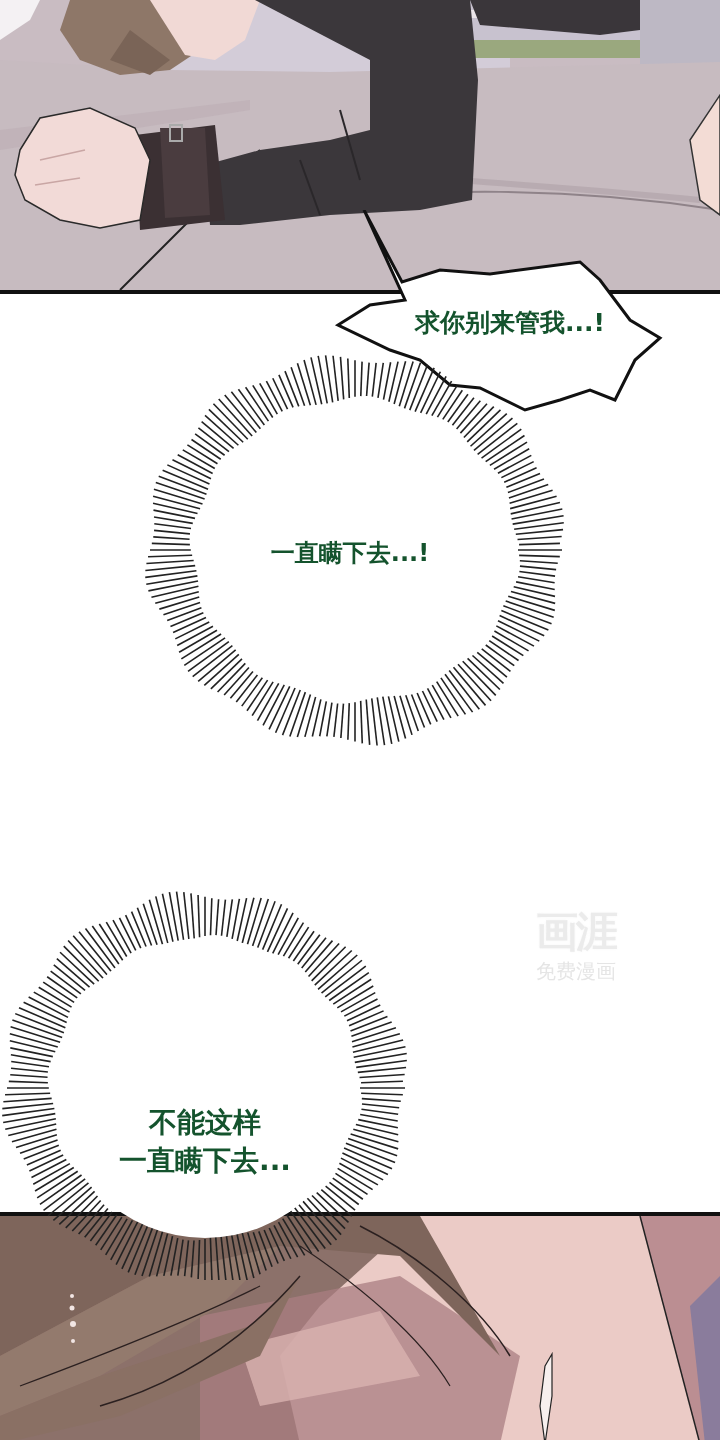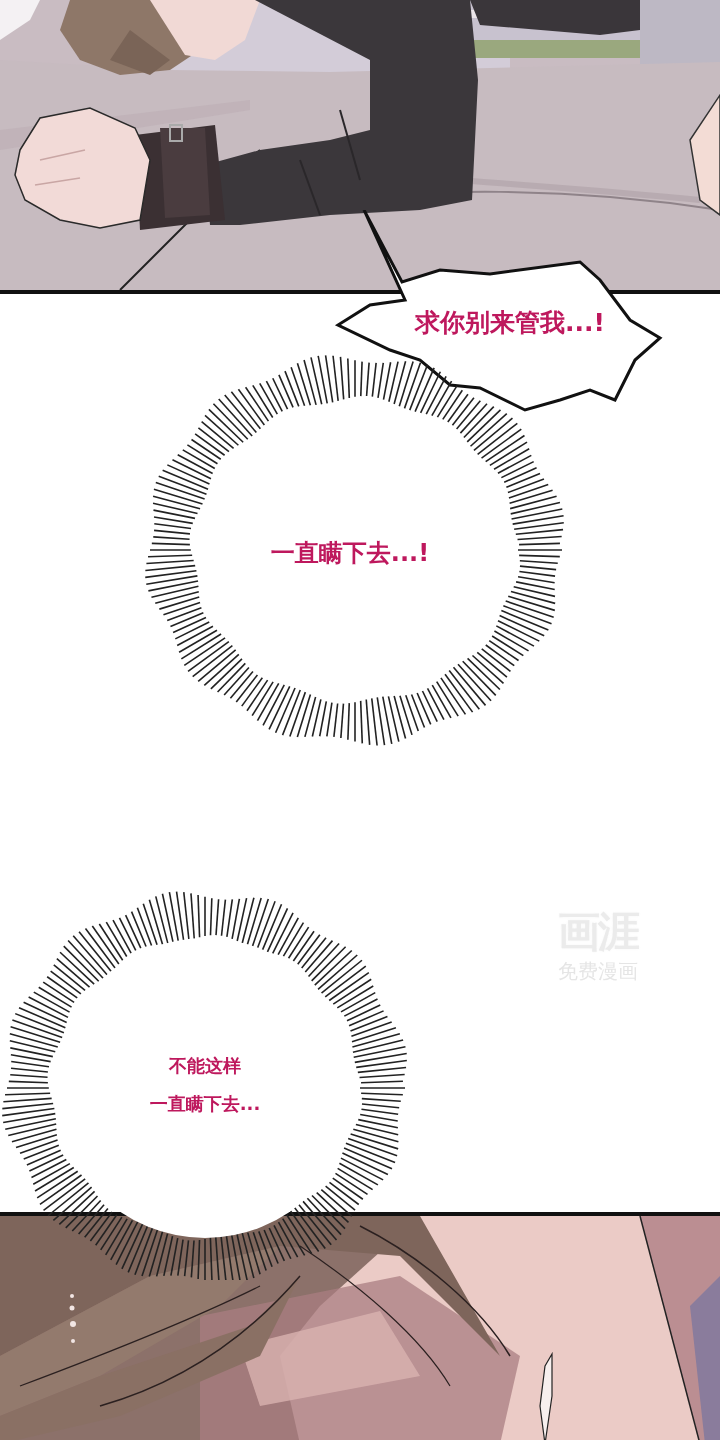--- a/index.html
+++ b/index.html
@@ -3,27 +3,27 @@
   <meta charset="utf-8">
   <style>
     html, body { margin: 0; padding: 0; background: #ffffff; }
     body { width: 720px; height: 1440px; position: relative; overflow: hidden; font-family: "DejaVu Sans", sans-serif; }
     .abs { position: absolute; }
     .panel { position: absolute; left: 0; width: 720px; overflow: hidden; }
     .top-panel { top: 0; height: 290px; border-bottom: 4px solid #111; background: #c9bcc2; }
     .bottom-panel { top: 1212px; height: 228px; border-top: 4px solid #111; background: #8a6e66; }
     svg { display: block; }
     .speech-text, .burst-text {
-      position: absolute; font-weight: bold; color: #be185d; text-align: center; white-space: pre-line;
+      position: absolute; font-weight: bold; color: #14532d; text-align: center; white-space: pre-line;
       font-family: "DejaVu Sans", sans-serif;
     }
     .speech-text { font-size: 25px; left: 370px; top: 306px; width: 280px; letter-spacing: 0px; }
     .burst1-text { font-size: 24px; left: 230px; top: 537px; width: 240px; }
-    .burst2-text { font-size: 18px; left: 70px; top: 1047px; width: 270px; line-height: 38px; }
-    .watermark { position: absolute; left: 536px; top: 906px; width: 124px; text-align: center; color: #e8e8e8; opacity: 0.9; }
+    .burst2-text { font-size: 28px; left: 70px; top: 1104px; width: 270px; line-height: 38px; }
+    .watermark { position: absolute; left: 536px; top: 906px; width: 124px; text-align: left; color: #e8e8e8; opacity: 0.9; }
     .wm-logo { font-size: 42px; font-weight: bold; letter-spacing: -2px; line-height: 52px; color: #e9e9e9; text-shadow: 0 0 3px #f6f6f6; }
     .wm-sub { font-size: 20px; line-height: 26px; color: #e3e3e3; }
   </style>
 </head>
 <body>
 
 <div class="panel top-panel">
   <svg width="720" height="290" viewBox="0 0 720 290">
 
     <rect x="0" y="0" width="720" height="290" fill="#c9bcc2"></rect>

